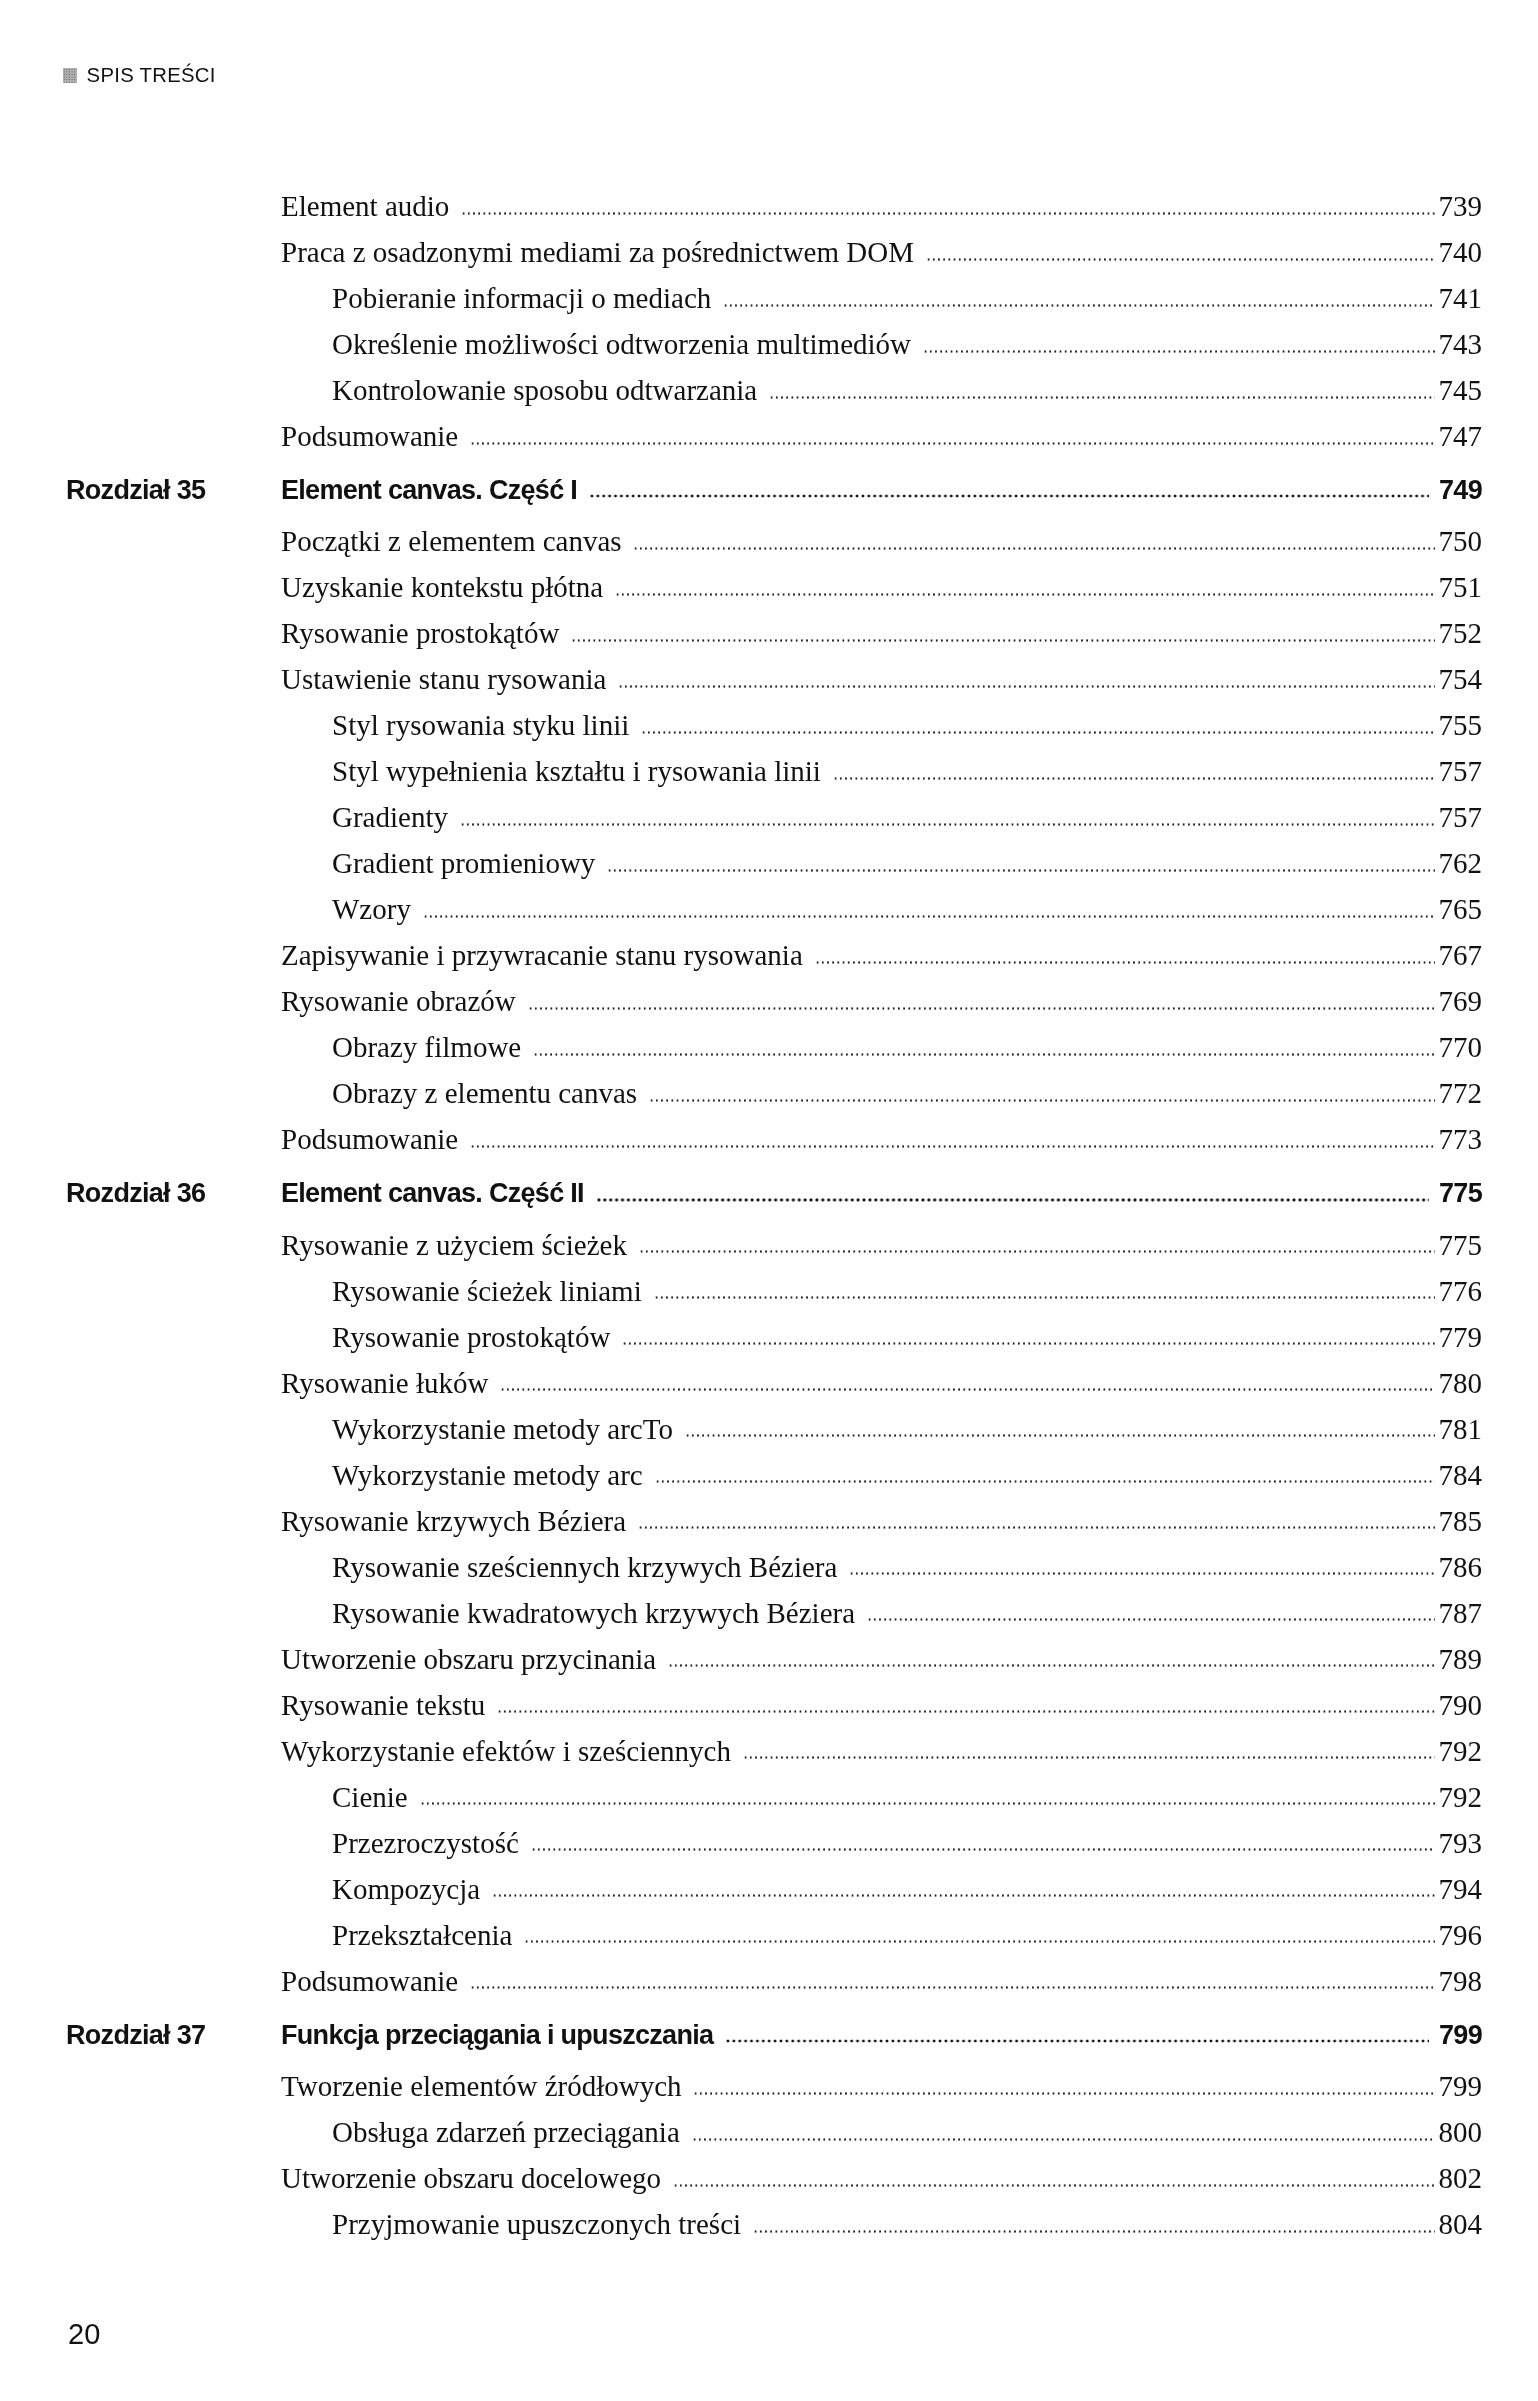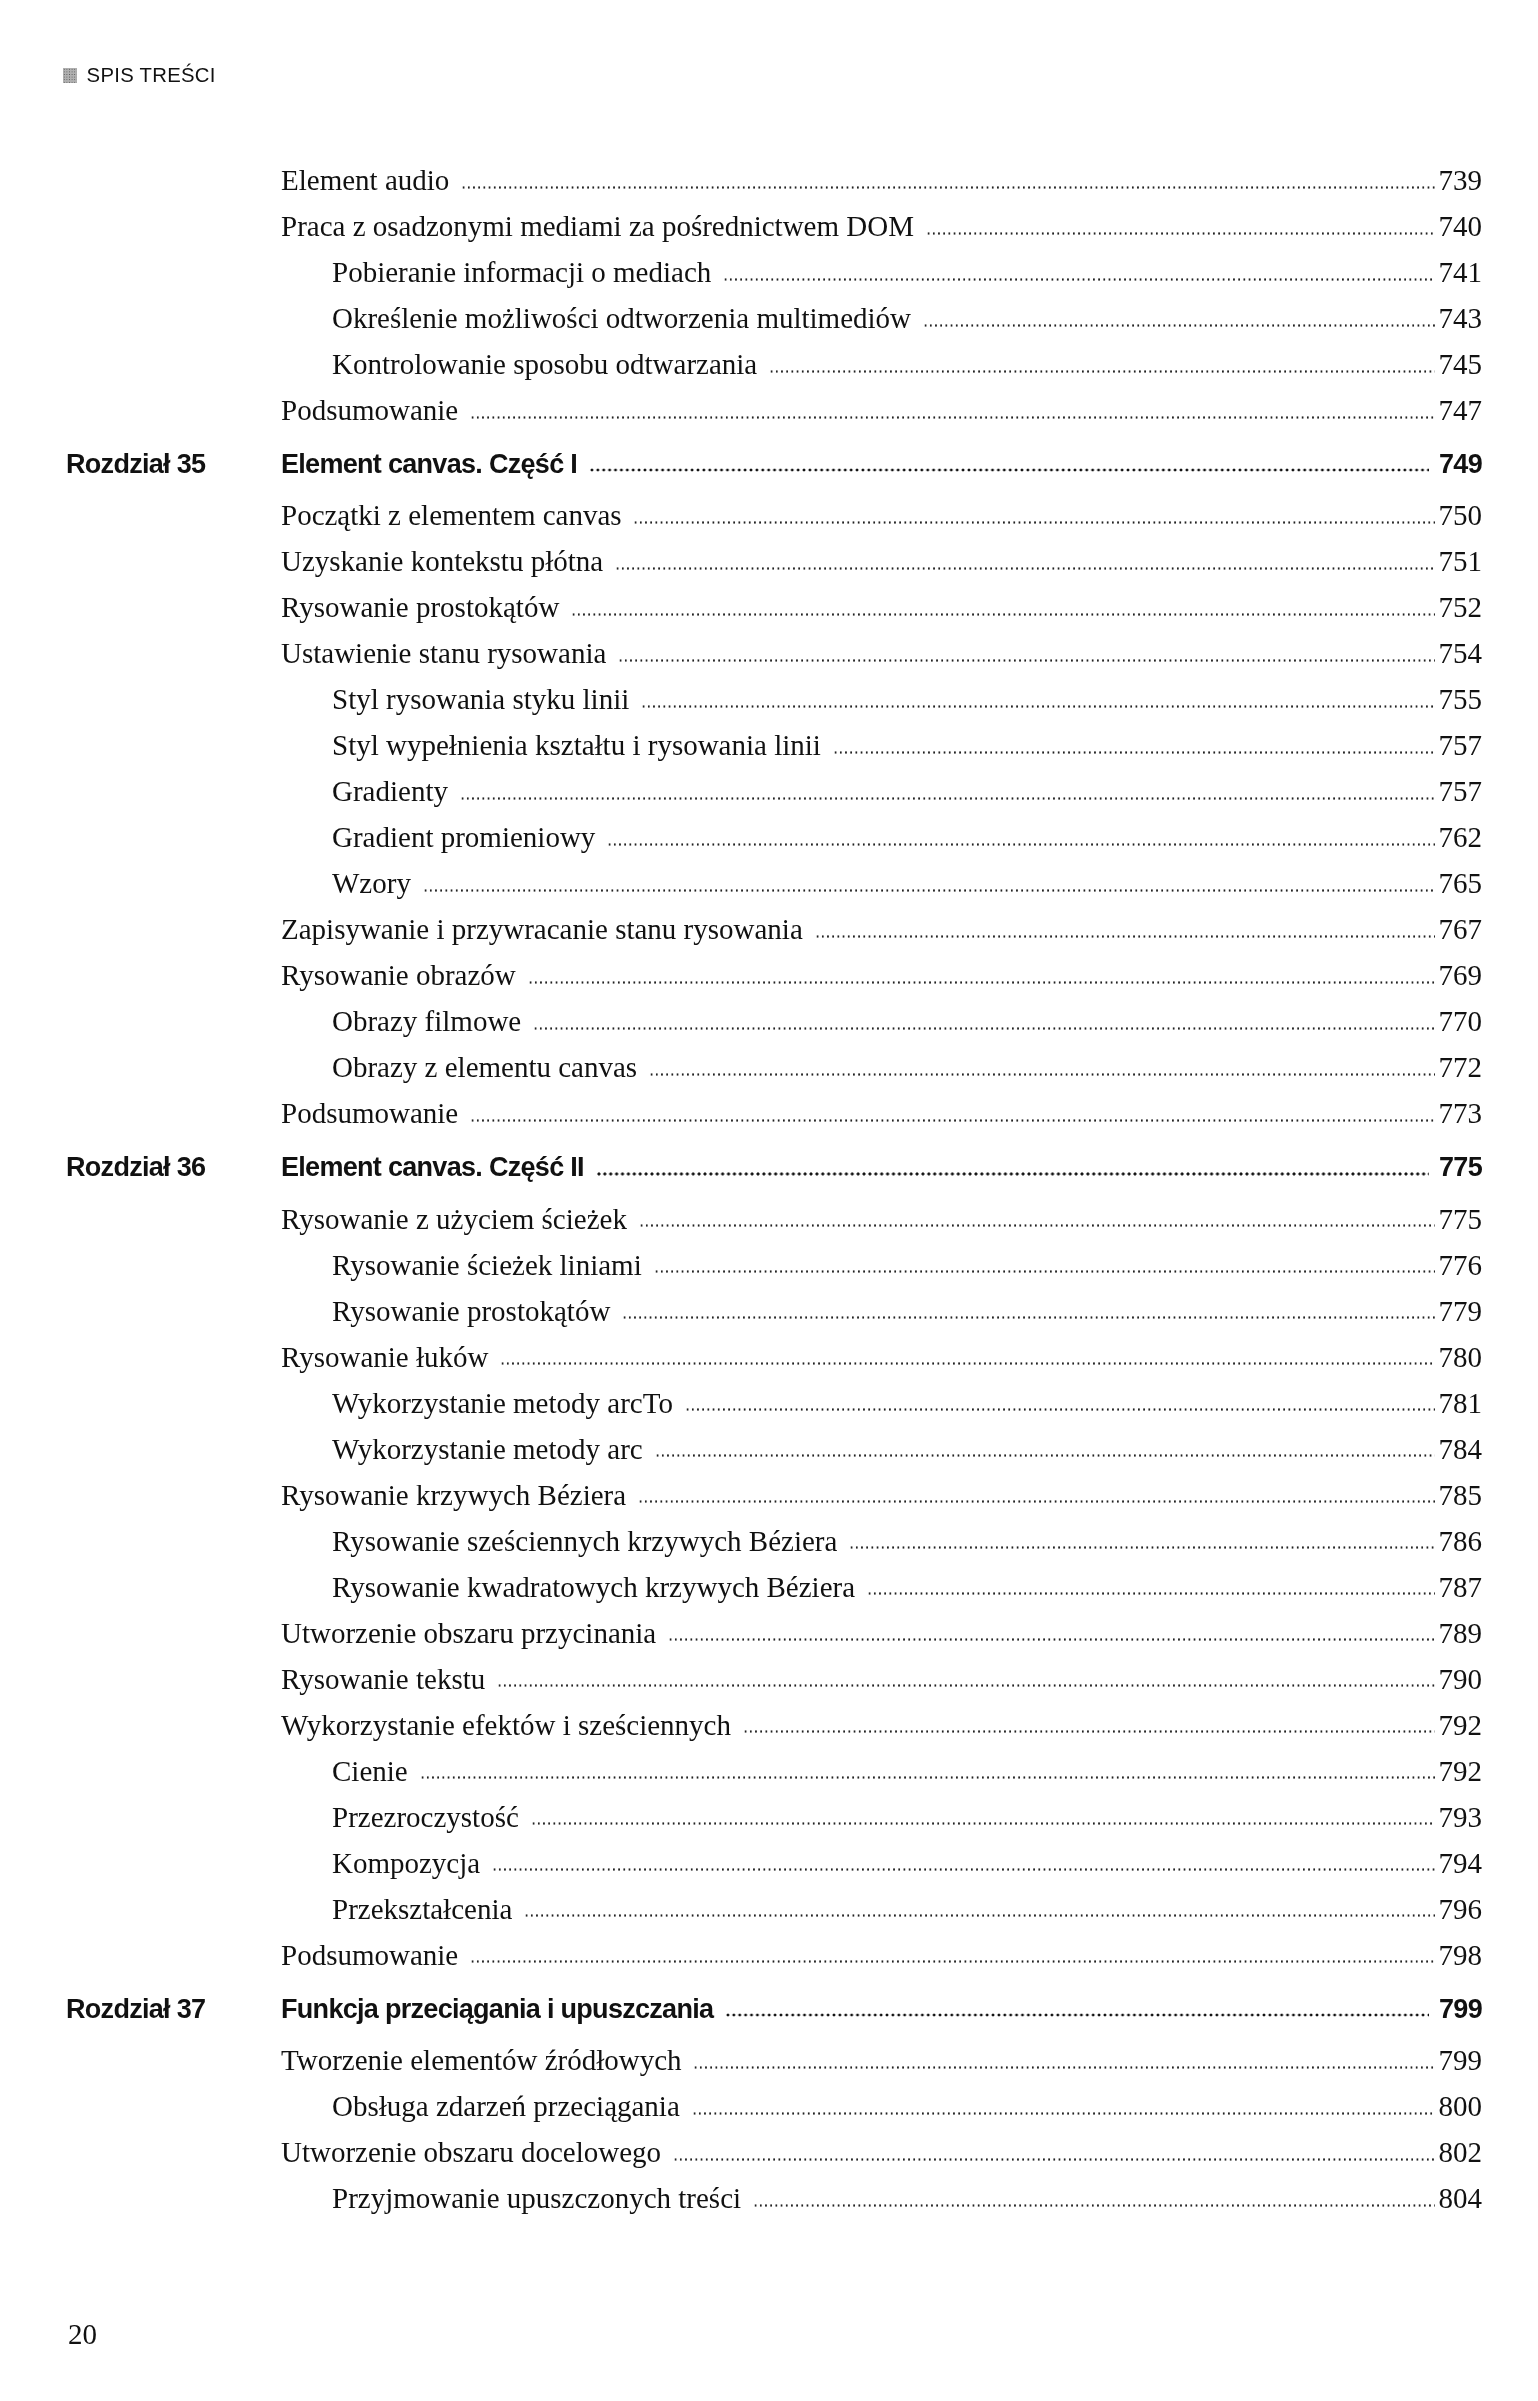--- a/index.html
+++ b/index.html
@@ -48,26 +48,26 @@
     background-image: radial-gradient(circle, #222 1px, transparent 1.3px);
     background-size: 5.2px 5.2px; background-repeat: repeat-x;
     background-position: left bottom;
     margin-bottom: 1.3px;
   }
   .row.chapter .leader {
     background-image: radial-gradient(circle, #111 1.4px, transparent 1.7px);
     background-size: 5.9px 5.9px; height: 7.2px;
   }
   .page {
-    flex: 0 0 auto; text-align: right; padding-left: 1.3px; min-width: 46px;
+    flex: 0 0 auto; text-align: right; padding-left: 1.3px; min-width: 46px; margin-top: 26px;
   }
   .row.chapter .page { padding-left: 6.6px; }
   .folio {
     position: absolute; left: 68px; top: 2318px;
-    font-family: Liberation Serif, serif; font-size: 29px; text-align: right;
+    font-family: Liberation Sans, sans-serif; font-size: 29px; text-align: right;
   }
 </style>
 </head>
 <body>
 
 <div class="running-head">
   <span class="head-square"></span>
   <span>SPIS TREŚCI</span>
 </div>
 

